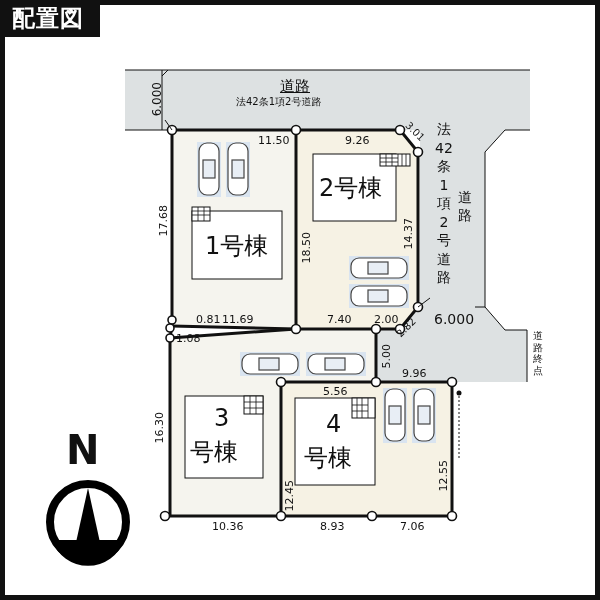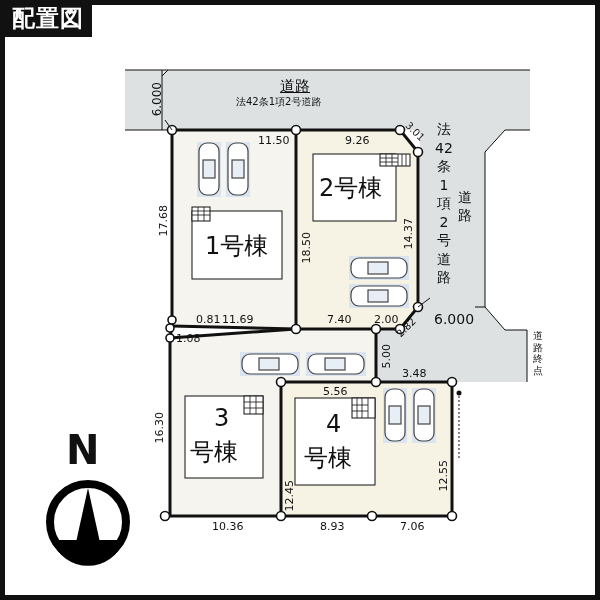--- a/index.html
+++ b/index.html
@@ -1,18 +1,18 @@
 <!DOCTYPE html>
 <html><head>
 <meta charset="utf-8">
 <style>
   html,body{margin:0;padding:0;background:#fff;}
   body{width:600px;height:600px;position:relative;overflow:hidden;font-family:"DejaVu Sans","Liberation Sans",sans-serif;}
   .frame{position:absolute;left:0;top:0;width:600px;height:600px;box-sizing:border-box;border:5px solid #111;}
-  .title-box{position:absolute;left:0;top:0;width:92px;height:37px;background:#111;color:#fff;font-weight:bold;font-size:23px;line-height:37px;padding-left:12px;box-sizing:border-box;letter-spacing:1px;}
+  .title-box{position:absolute;left:0;top:0;width:100px;height:37px;background:#111;color:#fff;font-weight:bold;font-size:23px;line-height:37px;padding-left:12px;box-sizing:border-box;letter-spacing:1px;}
   .lbl{position:absolute;font-size:11px;color:#111;white-space:nowrap;}
   .vert{writing-mode:vertical-rl;}
 </style>
 </head>
 <body>
 
 <div class="frame"></div>
 <div class="title-box">配置図</div>
 
 <svg width="600" height="600" style="position:absolute;left:0;top:0">
@@ -174,20 +174,20 @@
 <div class="lbl" style="left:196px;top:313px;text-align:right;">0.81</div>
 <div class="lbl" style="left:176px;top:332px;">1.08</div>
 <div class="lbl" style="left:336px;top:134px;margin-left:9px;">9.26</div>
 <div class="lbl" style="left:404px;top:126px;font-size:10px;transform:rotate(45deg);">3.01</div>
 <div class="lbl vert" style="left:402px;top:218px;transform:rotate(180deg);">14.37</div>
 <div class="lbl vert" style="left:300px;top:232px;transform:rotate(180deg);">18.50</div>
 <div class="lbl" style="left:327px;top:313px;">7.40</div>
 <div class="lbl" style="left:374px;top:313px;">2.00</div>
 <div class="lbl" style="left:395px;top:322px;font-size:10px;transform:rotate(-45deg);">2.82</div>
 <div class="lbl vert" style="left:380px;top:344px;transform:rotate(180deg);">5.00</div>
-<div class="lbl" style="left:402px;top:367px;">3.48</div>
+<div class="lbl" style="left:402px;top:367px;">9.96</div>
 <div class="lbl vert" style="left:153px;top:412px;transform:rotate(180deg);">16.30</div>
 <div class="lbl" style="left:212px;top:520px;">10.36</div>
 <div class="lbl" style="left:323px;top:385px;">5.56</div>
 <div class="lbl vert" style="left:283px;top:480px;transform:rotate(180deg);">12.45</div>
 <div class="lbl" style="left:320px;top:520px;">8.93</div>
 <div class="lbl" style="left:400px;top:520px;">7.06</div>
 <div class="lbl vert" style="left:437px;top:460px;transform:rotate(180deg);">12.55</div>
 
 </body></html>

